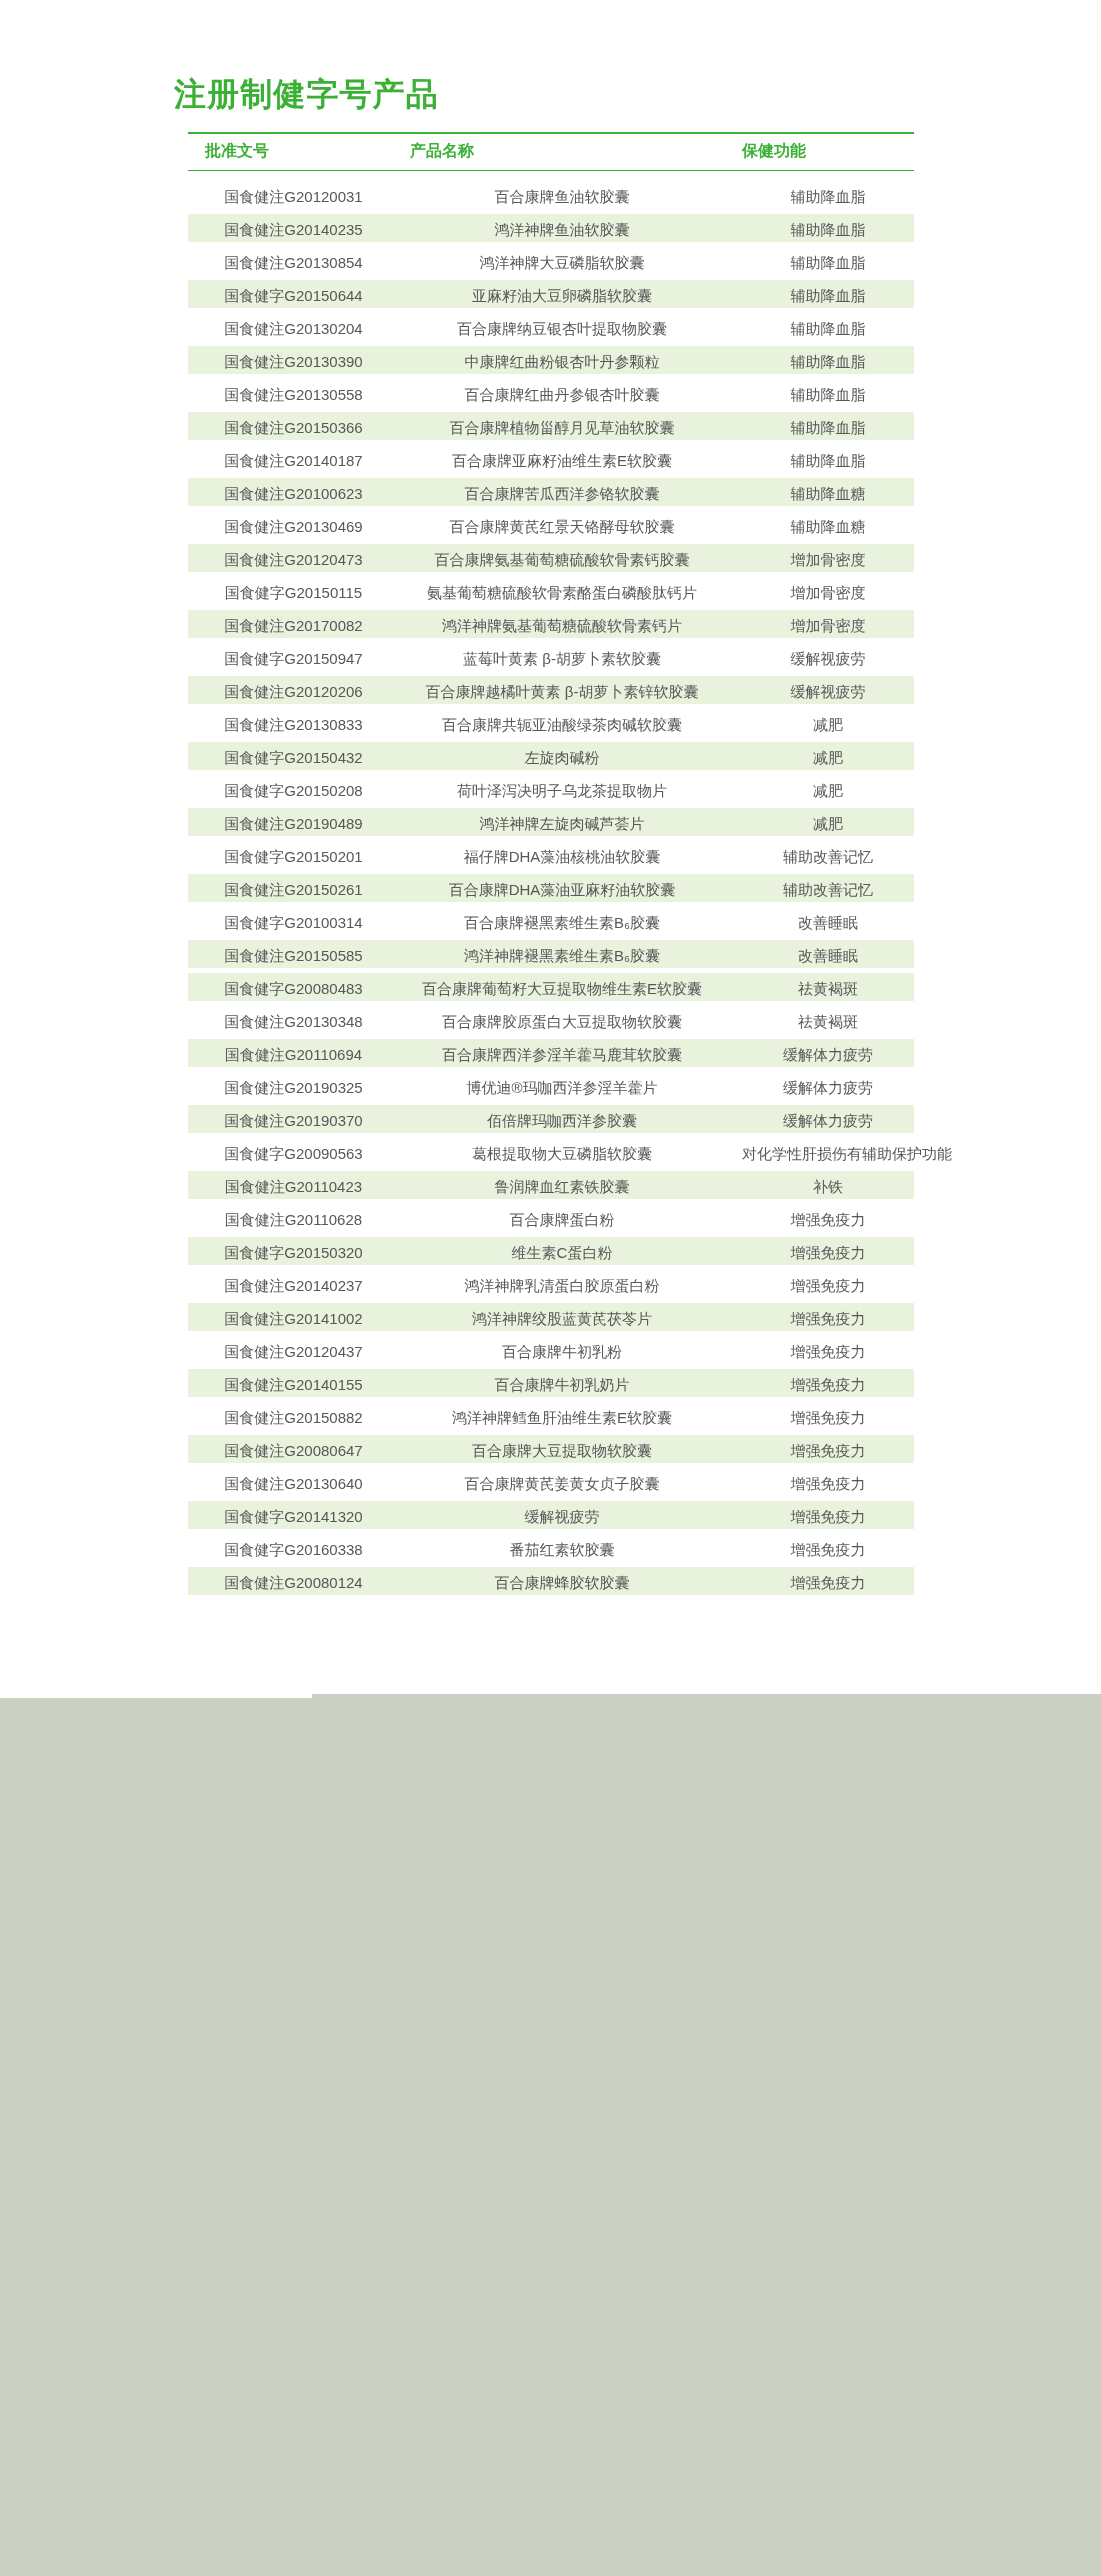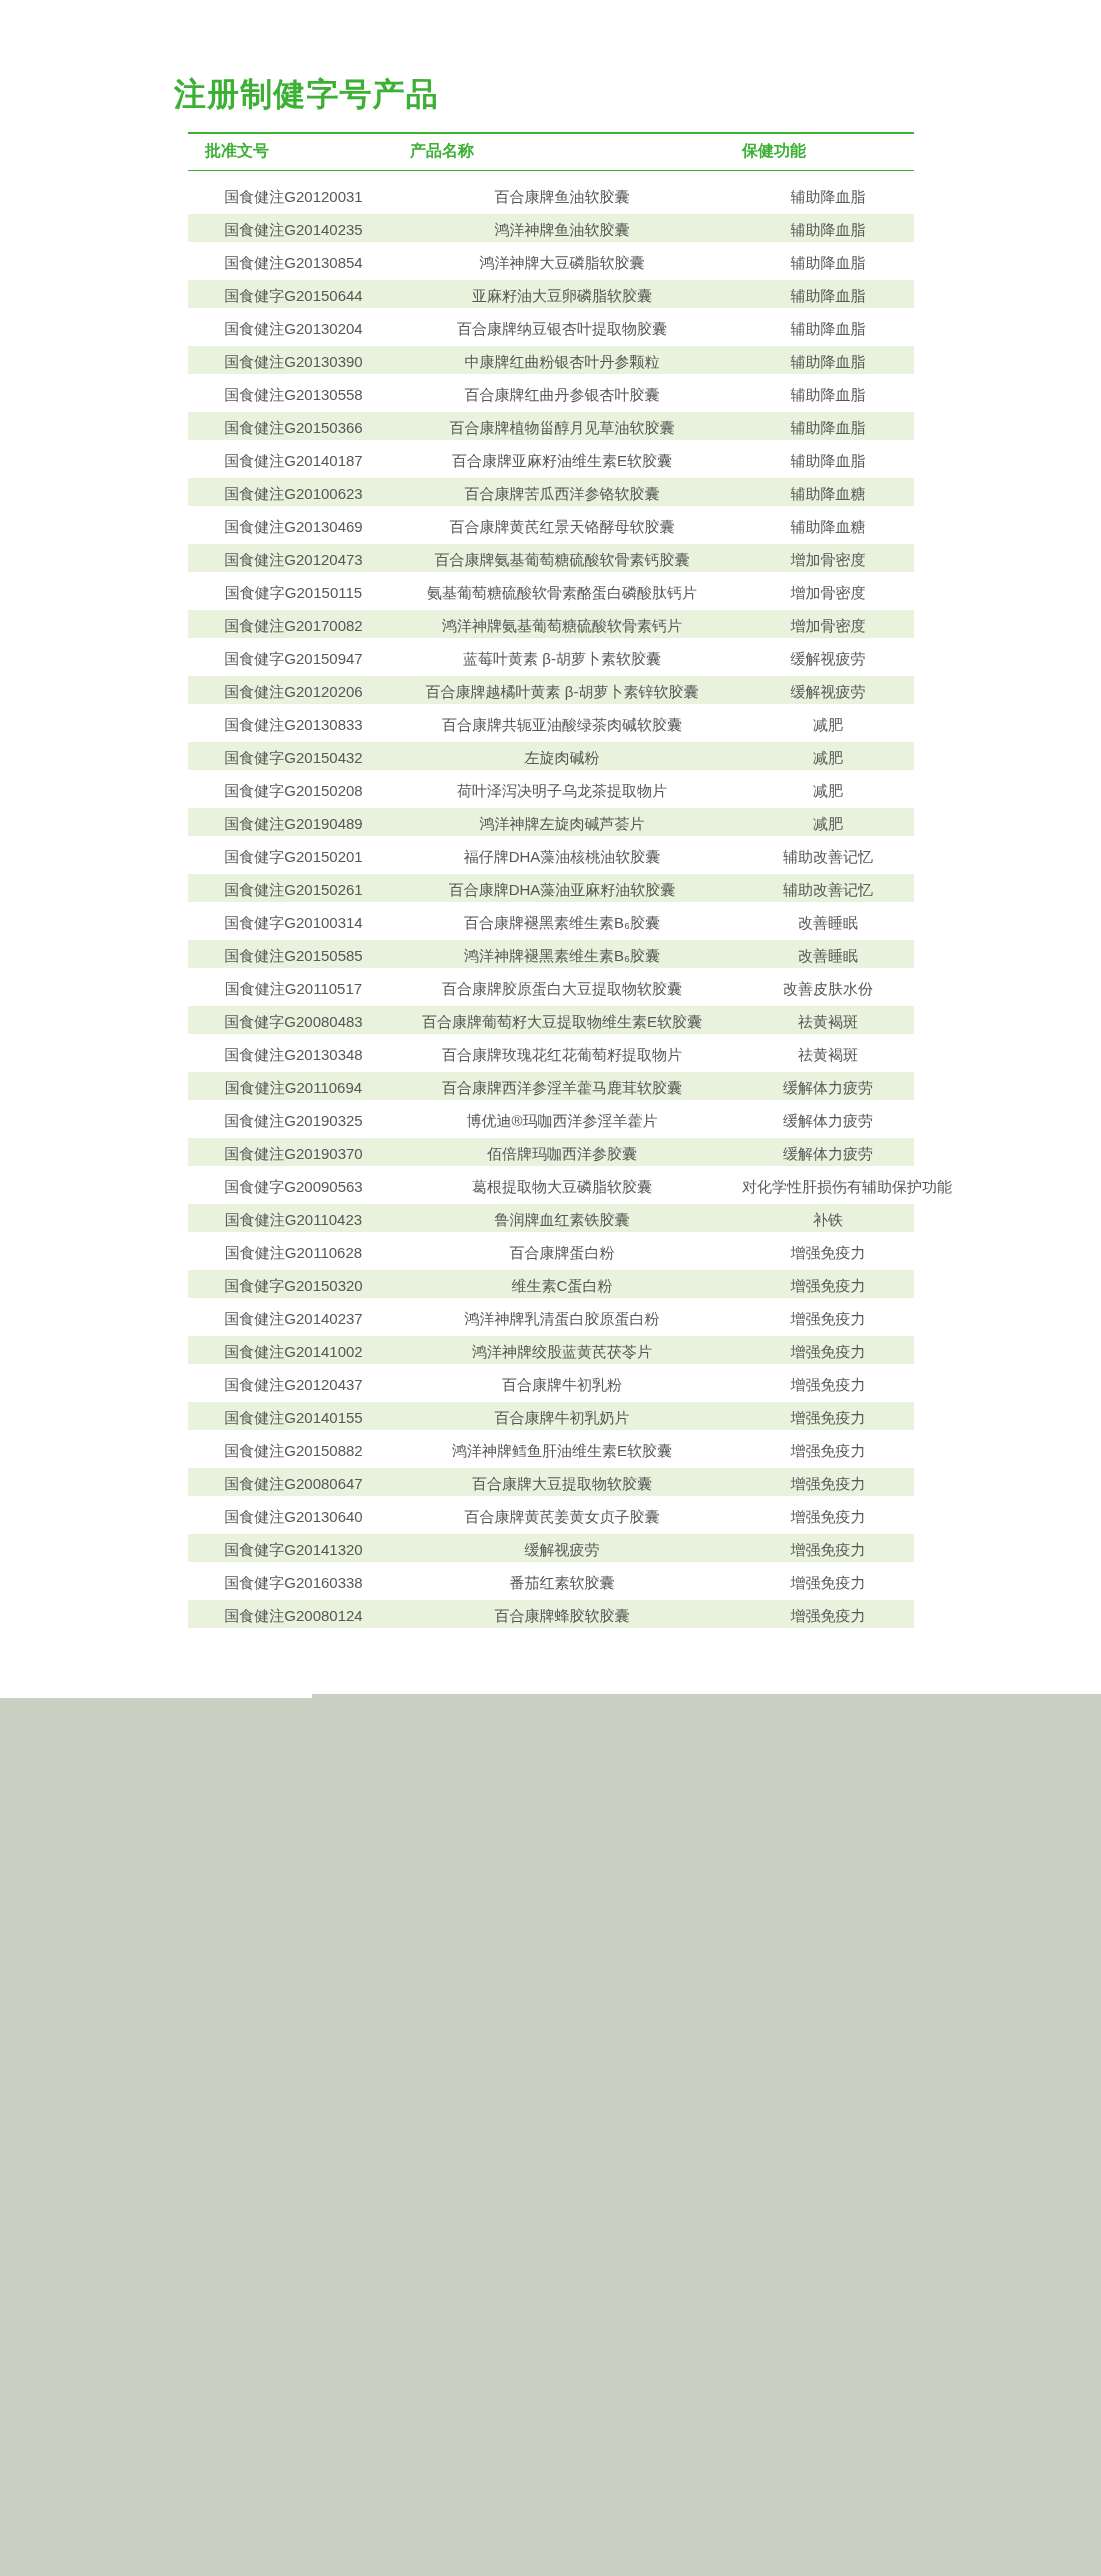--- a/index.html
+++ b/index.html
@@ -218,33 +218,28 @@
         <div class="grid-row table-row">
           <div class="cell">国食健字G20100314</div>
           <div class="cell">百合康牌褪黑素维生素B₆胶囊</div>
           <div class="cell">改善睡眠</div>
         </div>
         <div class="grid-row table-row striped">
           <div class="cell">国食健注G20150585</div>
           <div class="cell">鸿洋神牌褪黑素维生素B₆胶囊</div>
           <div class="cell">改善睡眠</div>
         </div>
-        <div class="grid-row table-row">
-          <div class="cell">国食健注G20110517</div>
-          <div class="cell">百合康牌胶原蛋白大豆提取物软胶囊</div>
-          <div class="cell">改善皮肤水份</div>
-        </div>
         <div class="grid-row table-row striped">
           <div class="cell">国食健字G20080483</div>
           <div class="cell">百合康牌葡萄籽大豆提取物维生素E软胶囊</div>
           <div class="cell">祛黄褐斑</div>
         </div>
         <div class="grid-row table-row">
           <div class="cell">国食健注G20130348</div>
-          <div class="cell">百合康牌玫瑰花红花葡萄籽提取物片</div>
+          <div class="cell">百合康牌胶原蛋白大豆提取物软胶囊</div>
           <div class="cell">祛黄褐斑</div>
         </div>
         <div class="grid-row table-row striped">
           <div class="cell">国食健注G20110694</div>
           <div class="cell">百合康牌西洋参淫羊藿马鹿茸软胶囊</div>
           <div class="cell">缓解体力疲劳</div>
         </div>
         <div class="grid-row table-row">
           <div class="cell">国食健注G20190325</div>
           <div class="cell">博优迪®玛咖西洋参淫羊藿片</div>

